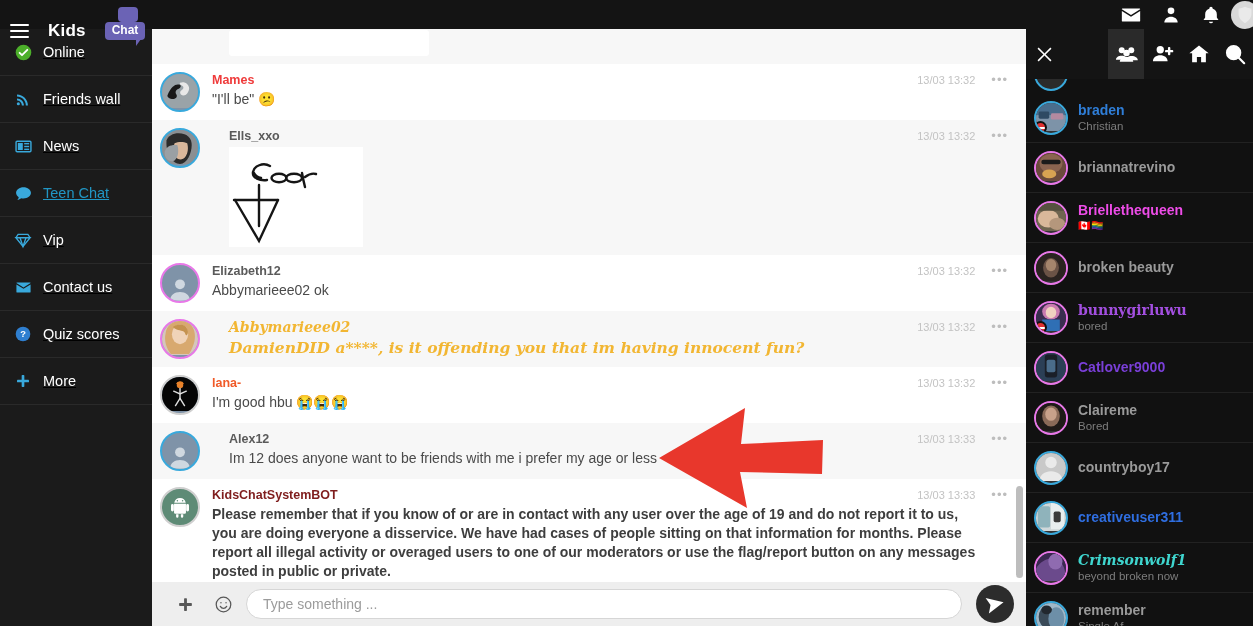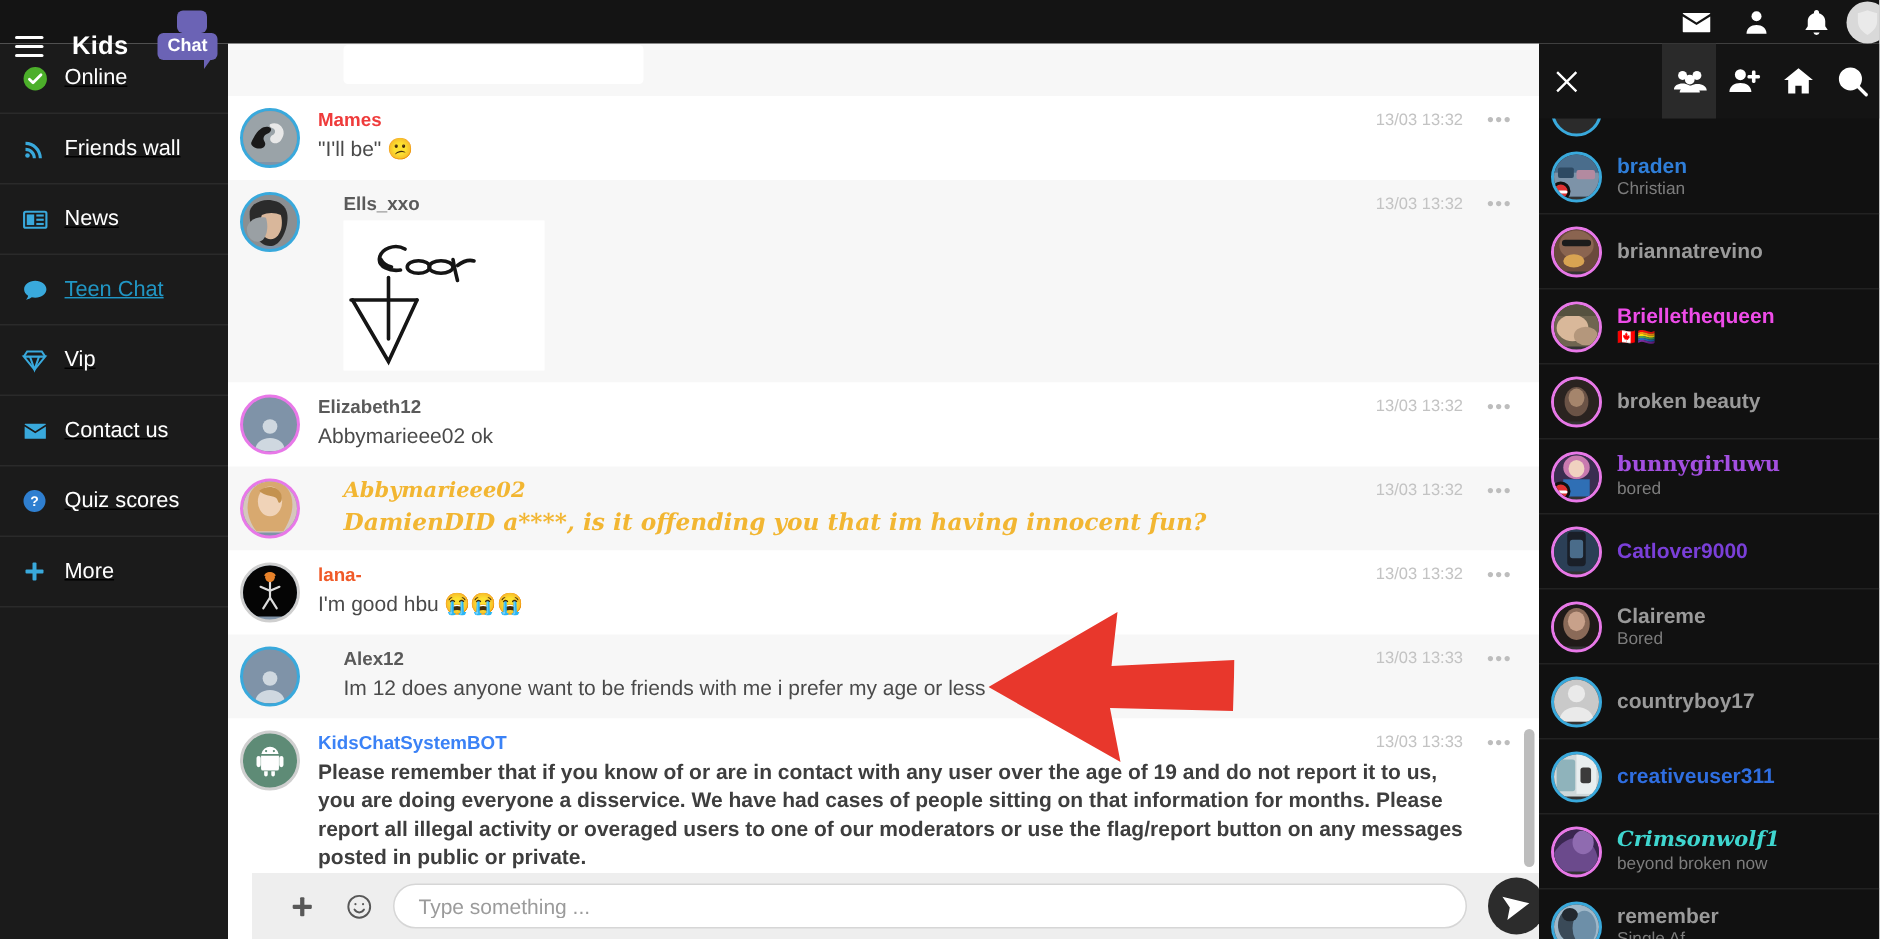--- a/index.html
+++ b/index.html
@@ -87,21 +87,21 @@
   .msg-meta {
     position: absolute; right: 18px; top: 10px; display: flex; align-items: center; gap: 16px;
   }
   .msg-time { font-size: 11px; color: #c3c3c3; white-space: nowrap; }
   .msg-dots { font-size: 13px; color: #bdbdbd; letter-spacing: 1px; cursor: pointer; line-height: 8px; }
   .draw-img { width: 134px; height: 100px; background: #fff; margin-top: 3px; position: relative; }
   .draw-partial { width: 200px; height: 26px; background: #fff; border-radius: 3px; }
 
   
   #composer {
-    position: absolute; left: 16px; bottom: 0; width: 874px; height: 44px;
+    position: absolute; left: 0; bottom: 0; width: 874px; height: 44px;
     background: #eeeeee; display: flex; align-items: center; padding: 0 0 0 14px;
   }
   .comp-icon { width: 38px; display: flex; align-items: center; justify-content: center; cursor: pointer; color: #585858; }
   #comp-input {
     flex: 1 1 auto; height: 30px; border: 1px solid #d6d6d6; border-radius: 16px;
     background: #fff; padding: 0 16px; font-size: 14px; color: #5a5a5a; outline: none;
     font-family: "Liberation Sans", sans-serif; margin-left: 4px;
   }
   #comp-input::placeholder { color: #9b9b9b; }
   #send-btn {
@@ -426,21 +426,21 @@
         </div>
       </div>
 
       <div class="msg">
         <div class="msg-avatar grey" style="background:#5e8b76;align-items:center;">
           <svg width="26" height="26" viewBox="0 0 24 24" fill="#ffffff">
               <path d="M6.5 9h11v8a1.2 1.2 0 0 1-1.2 1.2h-8.6A1.2 1.2 0 0 1 6.5 17zM5 9.2a1.3 1.3 0 0 1 1.3 1.3v4.3a1.3 1.3 0 0 1-2.6 0v-4.3A1.3 1.3 0 0 1 5 9.2zm14 0a1.3 1.3 0 0 1 1.3 1.3v4.3a1.3 1.3 0 0 1-2.6 0v-4.3A1.3 1.3 0 0 1 19 9.2zM9 18.6h1.6v2.2a1.1 1.1 0 0 1-2.2 0v-2.2zm4.4 0H15v2.2a1.1 1.1 0 0 1-2.2 0v-2.2zM6.7 8A5.4 5.4 0 0 1 12 3.6 5.4 5.4 0 0 1 17.3 8zM9.6 5.5a.7.7 0 1 0 0 1.4.7.7 0 0 0 0-1.4zm4.8 0a.7.7 0 1 0 0 1.4.7.7 0 0 0 0-1.4z"></path>
             </svg>
         </div>
         <div class="msg-body">
-          <div class="msg-name" style="color:#3b82f6">KidsChatSystemBOT</div>
+          <div class="msg-name" style="color:#7f1d1d">KidsChatSystemBOT</div>
           <div class="msg-text" style="font-weight:bold;color:#3e3e3e;max-width:770px;">Please remember that if you know of or are in contact with any user over the age of 19 and do not report it to us, you are doing everyone a disservice. We have had cases of people sitting on that information for months. Please report all illegal activity or overaged users to one of our moderators or use the flag/report button on any messages posted in public or private.</div>
         </div>
         <div class="msg-meta">
           <span class="msg-time">13/03 13:33</span>
           <span class="msg-dots">•••</span>
         </div>
       </div>
 
     </div>
 

